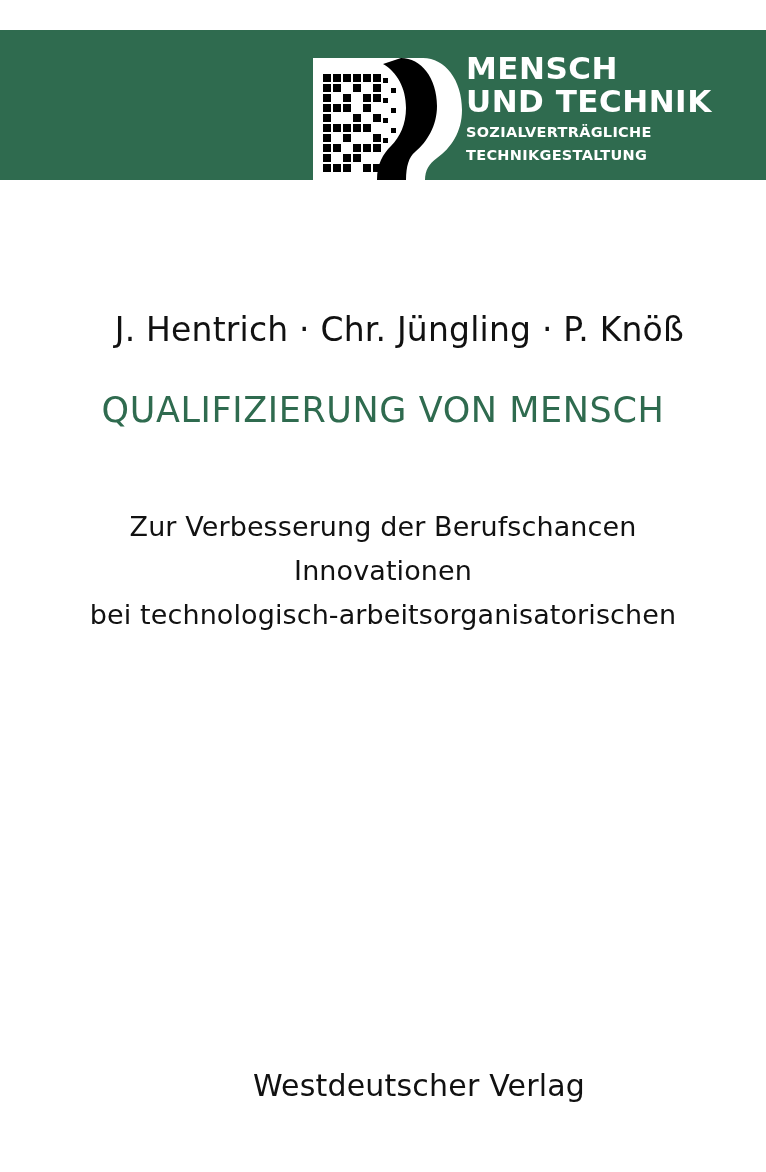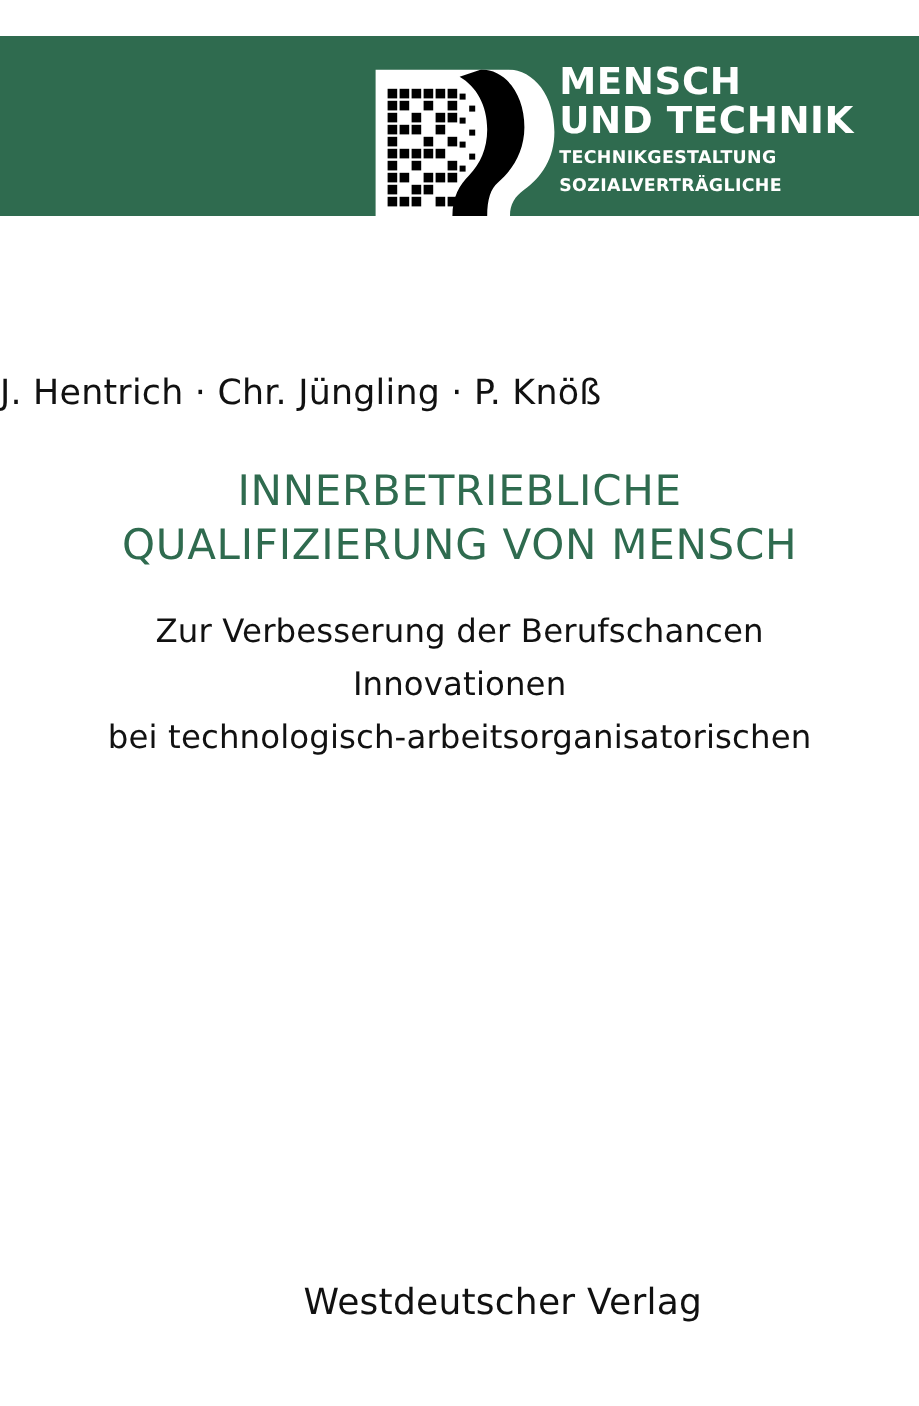--- a/index.html
+++ b/index.html
@@ -81,23 +81,23 @@
     width: 158px;
     height: 122px;
   }
 
   
   .authors {
     position: absolute;
     left: 0;
     top: 310px;
     width: 684px;
-    text-align: left;
-    font-family: "DejaVu Sans", sans-serif;
-    font-size: 29px;
+    text-align: right;
+    font-family: "DejaVu Sans", sans-serif;
+    font-size: 33px;
     color: #111111;
     letter-spacing: 0.2px;
     white-space: nowrap;
   }
 
   
   .title {
     position: absolute;
     left: 0;
     top: 388px;
@@ -217,30 +217,29 @@
         <rect x="78" y="80" width="5" height="5"></rect>
           <rect x="86" y="90" width="5" height="5"></rect>
         <rect x="78" y="100" width="5" height="5"></rect>
       </g>
     </svg>
   </div>
 
   <div class="series-block">
     <div class="series-title">MENSCH</div>
     <div class="series-title">UND TECHNIK</div>
+    <div class="series-sub">SOZIALVERTRÄGLICHE</div>
     <div class="series-sub">TECHNIKGESTALTUNG</div>
-    <div class="series-sub">SOZIALVERTRÄGLICHE</div>
     <div class="series-vol">MATERIALIEN UND BERICHTE</div>
     <div class="series-vol">BAND NR. 23</div>
   </div>
 
   <div class="authors">J. Hentrich · Chr. Jüngling · P. Knöß</div>
 
   <div class="title">
-    <span class="title-line">INNERBETRIEBLICHE</span>
     <span class="title-line">QUALIFIZIERUNG VON MENSCH</span>
   </div>
 
   <div class="subtitle">
     <span class="subtitle-line">Zur Verbesserung  der  Berufschancen</span>
     <span class="subtitle-line">Innovationen</span>
     <span class="subtitle-line">bei  technologisch-arbeitsorganisatorischen</span>
   </div>
 
   <div class="publisher">Westdeutscher Verlag</div>

